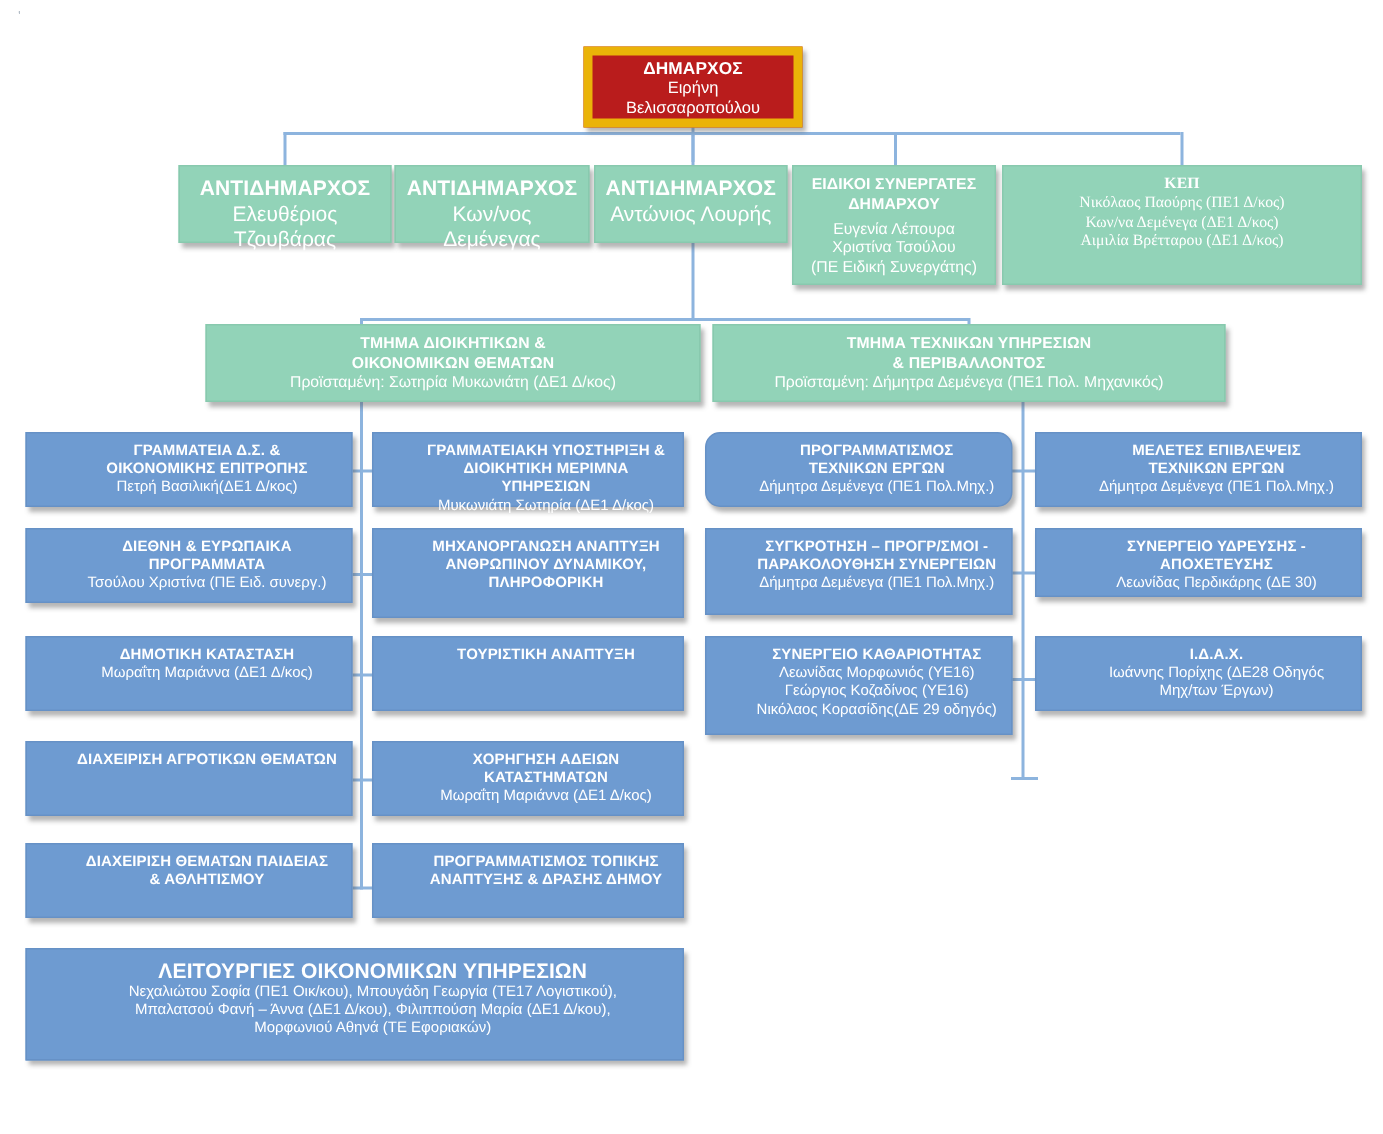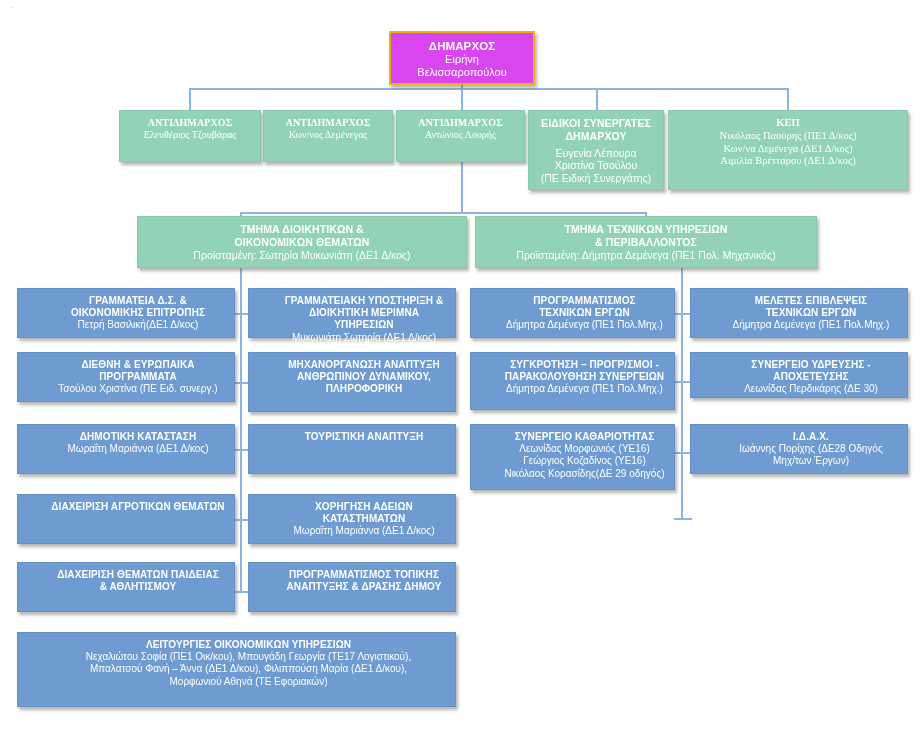--- a/index.html
+++ b/index.html
@@ -43,29 +43,29 @@
   }
   .node .ttl {
     font-weight: bold;
     letter-spacing: 0.1px;
   }
   .node .sub {
     font-weight: normal;
   }
 
   
-  .c-dblue { background: #d946ef; border: 2px solid #eab308; }
+  .c-dblue { background: #b91c1c; border: 6px solid #eab308; }
   .c-green { background: #92D3B8; border: 1px solid #88C9AE; }
   .c-blue  { background: #6E9BD1; border: 1px solid #6691C6; padding-left: 29px; }
 
   
   #n-mayor { left: 389px; top: 31px; width: 146px; height: 54px; font-size: 11px; justify-content: center; }
   #n-mayor .ttl { font-size: 11.5px; }
 
-  .r2 { height: 52px; font-size: 10px; font-family: Liberation Serif, serif; }
+  .r2 { height: 52px; font-size: 14px; }
   #n-vice1 { left: 119px;  top: 110px; width: 142px; }
   #n-vice2 { left: 263px;  top: 110px; width: 130px; }
   #n-vice3 { left: 396px;  top: 110px; width: 129px; }
   #n-advis { left: 528px;  top: 110px; width: 136px; height: 80px; font-size: 10.5px; }
   #n-kep   { left: 668px;  top: 110px; width: 240px; height: 80px; font-size: 10.5px; font-family: Liberation Serif, serif; }
 
   #n-dept-admin { left: 137px; top: 216px; width: 330px; height: 52px; font-size: 10.5px; }
   #n-dept-tech  { left: 475px; top: 216px; width: 342px; height: 52px; font-size: 10.5px; }
 
   .unit { font-size: 10px; }
@@ -80,33 +80,33 @@
   #u-c1-5 { left: 17px; top: 562px; width: 218px; height: 50px; }
 
   
   #u-c2-1 { left: 248px; top: 288px; width: 208px; height: 50px; }
   #u-c2-2 { left: 248px; top: 352px; width: 208px; height: 60px; }
   #u-c2-3 { left: 248px; top: 424px; width: 208px; height: 50px; }
   #u-c2-4 { left: 248px; top: 494px; width: 208px; height: 50px; }
   #u-c2-5 { left: 248px; top: 562px; width: 208px; height: 50px; }
 
   
-  #u-c3-1 { left: 470px; top: 288px; width: 205px; height: 50px; }
+  #u-c3-1 { left: 470px; top: 288px; width: 205px; height: 50px; border-radius: 10px; }
   #u-c3-2 { left: 470px; top: 352px; width: 205px; height: 58px; }
   #u-c3-3 { left: 470px; top: 424px; width: 205px; height: 66px; }
 
   
   #u-c4-1 { left: 690px; top: 288px; width: 218px; height: 50px; }
   #u-c4-2 { left: 690px; top: 352px; width: 218px; height: 46px; }
   #u-c4-3 { left: 690px; top: 424px; width: 218px; height: 50px; }
   #u-c4-4 { left: 690px; top: 494px; width: 218px; height: 50px; }
 
   
   #u-fin { left: 17px; top: 632px; width: 439px; height: 75px; }
-  #u-fin .ttl { font-size: 10px; }
+  #u-fin .ttl { font-size: 14px; }
   #u-fin .sub { font-size: 10px; }
 
   .stray-mark {
     position: absolute;
     left: 12px; top: 6px;
     font-size: 8px;
     color: #9aa7b4;
     z-index: 2;
   }
 </style>

